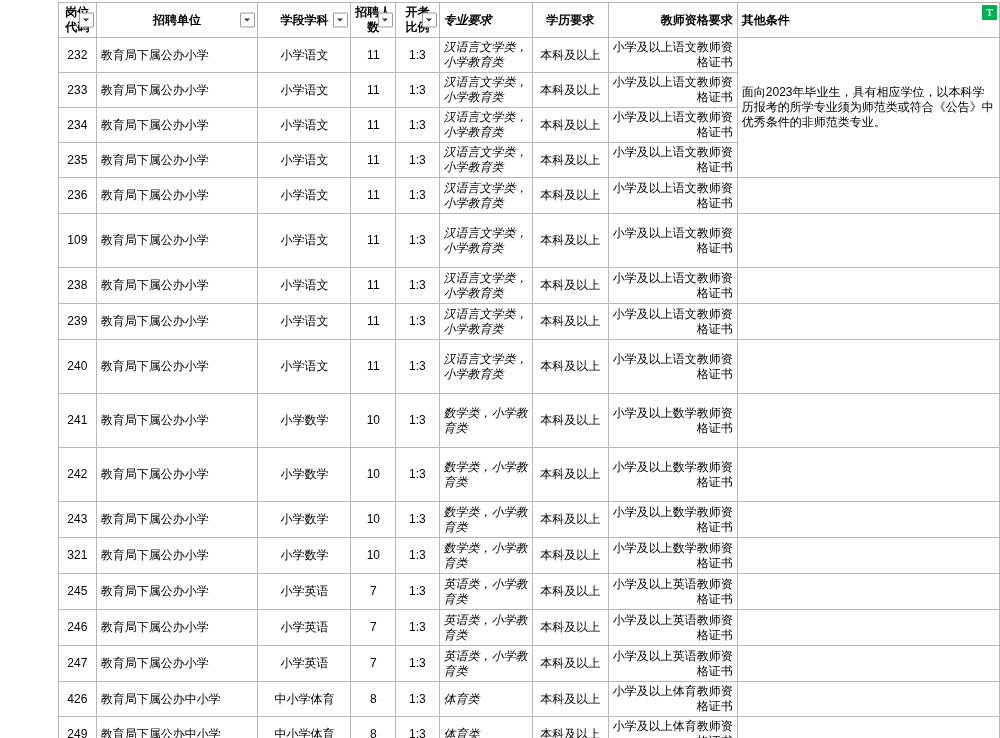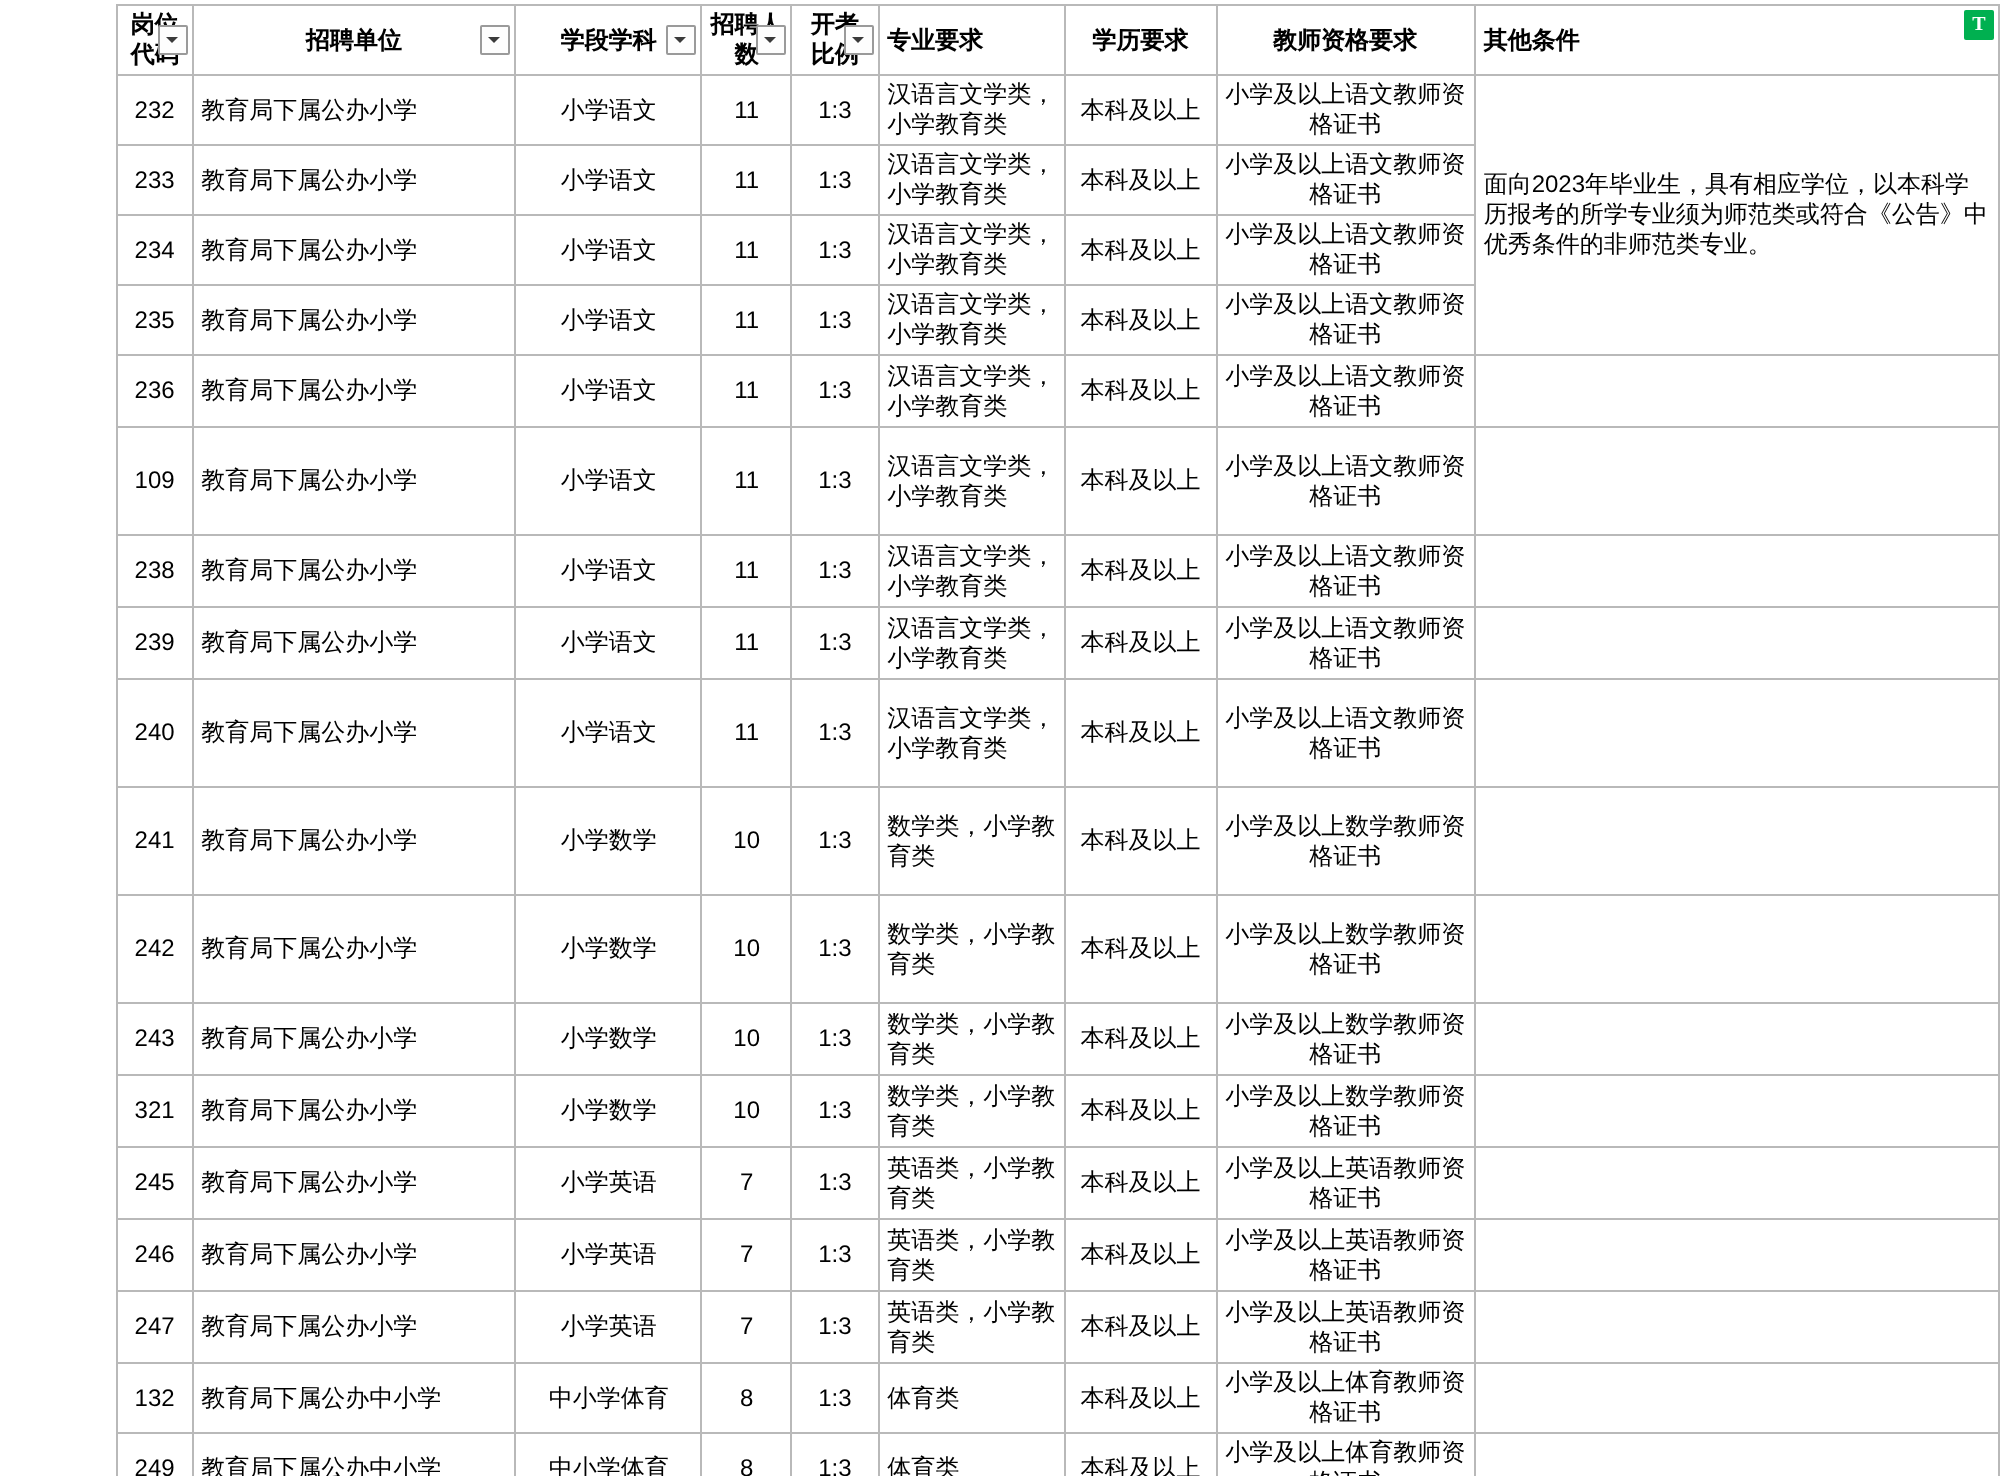--- a/index.html
+++ b/index.html
@@ -67,23 +67,23 @@
     border-left: 3px solid transparent;
     border-right: 3px solid transparent;
     border-top: 3px solid #3a3a3a;
   }
   
   .c-code  { width: 38px;  text-align: center; }
   .c-unit  { width: 168px; }
   .c-subj  { width: 96px;  text-align: center; }
   .c-num   { width: 46px;  text-align: center; }
   .c-ratio { width: 44px;  text-align: center; }
-  .c-major { width: 96px;  text-align: left; }
+  .c-major { width: 96px;  text-align: left; font-style: italic; }
   .c-edu   { width: 78px;  text-align: center; }
-  .c-cert  { width: 134px; text-align: center; }
+  .c-cert  { width: 134px; text-align: right; }
   .c-other { width: 272px; text-align: left; vertical-align: top; }
 
   td.c-major, td.c-cert {
     font-size: 11.5px;
     padding-left: 4px;
   }
   td.c-other {
     font-size: 12px;
     line-height: 1.5;
     padding: 4px 6px;
@@ -343,21 +343,21 @@
           <td class="c-unit">教育局下属公办小学</td>
           <td class="c-subj">小学英语</td>
           <td class="c-num">7</td>
           <td class="c-ratio">1:3</td>
           <td class="c-major">英语类，小学教育类</td>
           <td class="c-edu">本科及以上</td>
           <td class="c-cert">小学及以上英语教师资格证书</td>
           <td class="other-blank"></td>
         </tr>
         <tr class="row-norm">
-          <td class="c-code">132</td>
+          <td class="c-code">426</td>
           <td class="c-unit">教育局下属公办中小学</td>
           <td class="c-subj">中小学体育</td>
           <td class="c-num">8</td>
           <td class="c-ratio">1:3</td>
           <td class="c-major">体育类</td>
           <td class="c-edu">本科及以上</td>
           <td class="c-cert">小学及以上体育教师资格证书</td>
           <td class="other-blank"></td>
         </tr>
         <tr class="row-norm">

